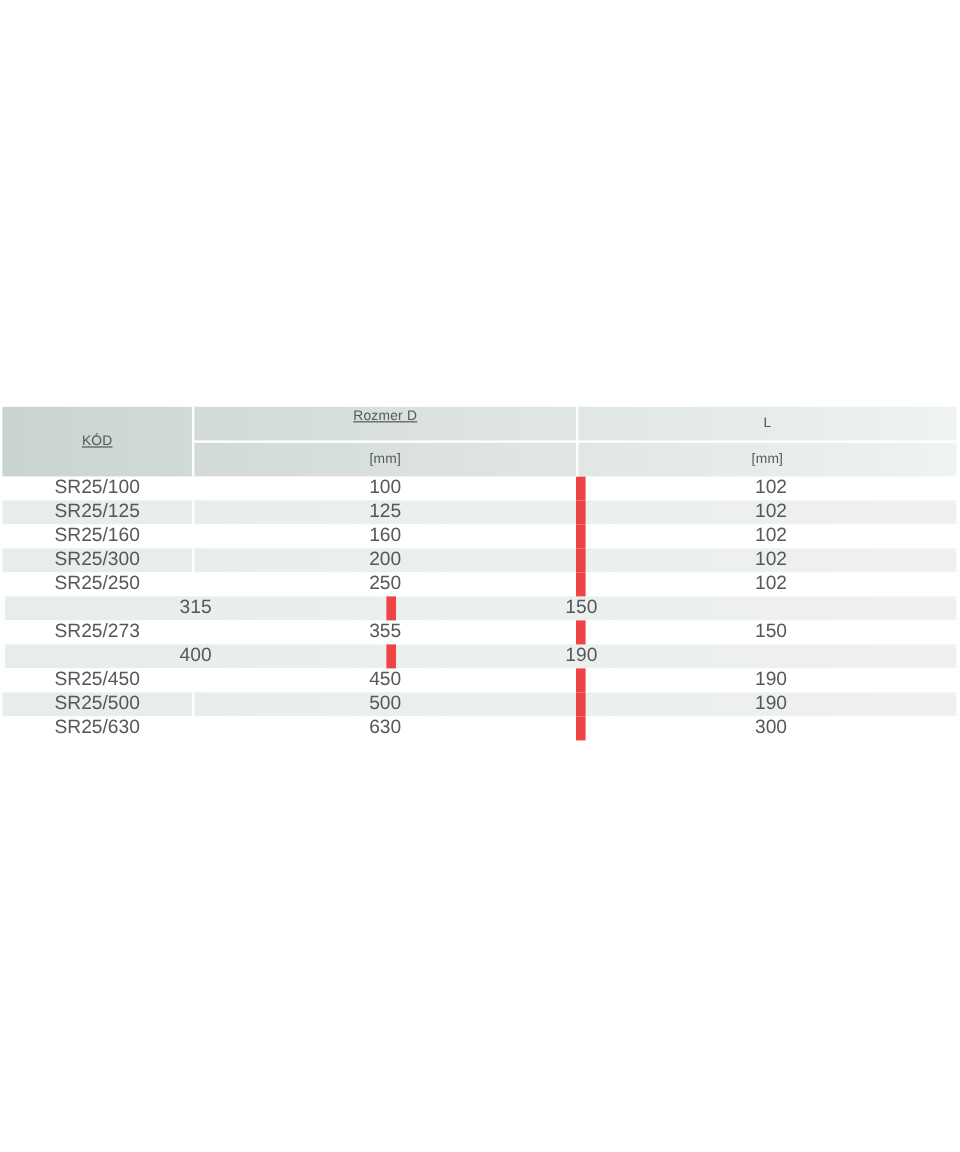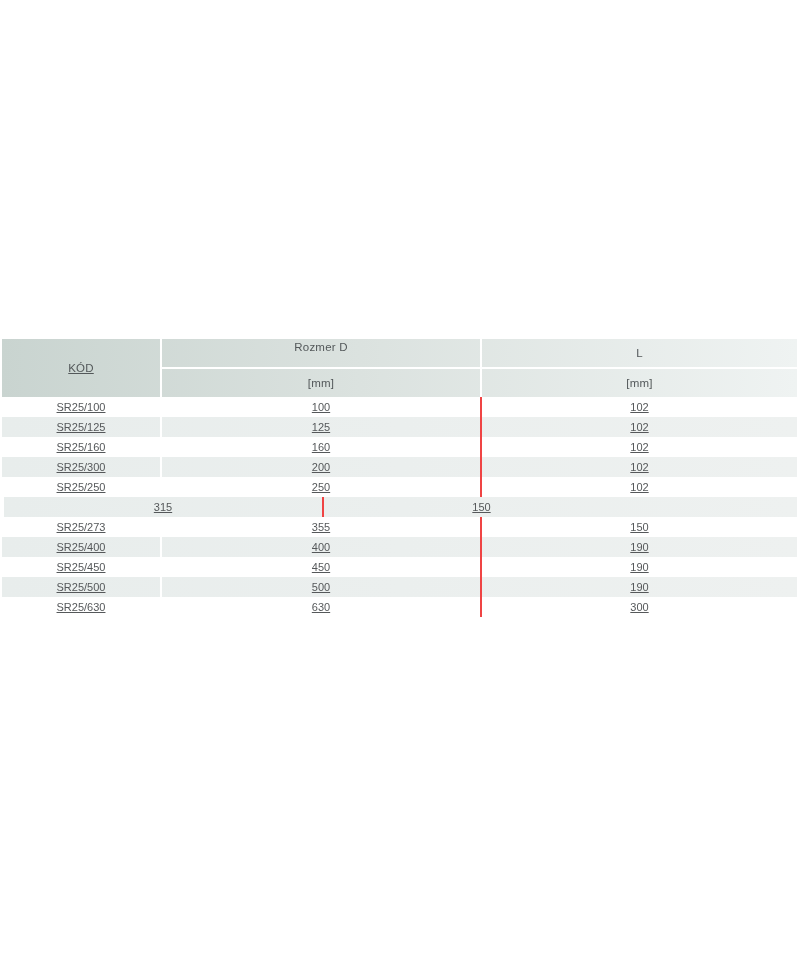--- a/index.html
+++ b/index.html
@@ -25,21 +25,21 @@
   .th {
     position: absolute;
     display: flex;
     align-items: center;
     justify-content: center;
     color: #53585a;
     font-size: 11.5px;
     letter-spacing: 0.2px;
   }
   .th-kod    { left: 0;     top: 0;    width: 158px; height: 58px; text-decoration: underline; }
-  .th-d      { left: 160px; top: 0;    width: 318px; height: 16px; }
+  .th-d      { left: 160px; top: 0;    width: 318px; height: 16px; text-decoration: underline; }
   .th-d-unit { left: 160px; top: 30px; width: 318px; height: 28px; }
   .th-l      { left: 480px; top: 0;    width: 315px; height: 28px; }
   .th-l-unit { left: 480px; top: 30px; width: 315px; height: 28px; }
   .vsep {
     position: absolute;
     top: 0;
     width: 2px;
     height: 58px;
     background: #ffffff;
   }
@@ -60,26 +60,25 @@
     background: #ffffff;
   }
   .tr:nth-child(even) {
     background: linear-gradient(90deg, #e8edec 0%, #eef1f0 100%);
   }
   .td {
     display: flex;
     align-items: center;
     justify-content: center;
     color: #55585a;
-    font-size: 11px;
-    text-decoration: underline;
+    font-size: 16px;
   }
   .td-kod { width: 158px; }
   .td-d   { width: 320px; border-left: 2px solid #ffffff; }
-  .td-l   { width: 317px; border-left: 2px solid #ef4444; }
+  .td-l   { width: 317px; border-left: 8px solid #ef4444; }
 </style>
 </head>
 <body>
 
 <div class="table-wrap">
 
   <div class="thead">
     <div class="th th-kod">KÓD</div>
     <div class="th th-d">Rozmer D</div>
     <div class="th th-d-unit">[mm]</div>
@@ -119,21 +118,20 @@
     <div class="tr">
       <div class="td td-d">315</div>
       <div class="td td-l">150</div>
     </div>
     <div class="tr">
       <div class="td td-kod">SR25/273</div>
       <div class="td td-d">355</div>
       <div class="td td-l">150</div>
     </div>
     <div class="tr">
-      <div class="td td-kod">SR25/400</div>
       <div class="td td-d">400</div>
       <div class="td td-l">190</div>
     </div>
     <div class="tr">
       <div class="td td-kod">SR25/450</div>
       <div class="td td-d">450</div>
       <div class="td td-l">190</div>
     </div>
     <div class="tr">
       <div class="td td-kod">SR25/500</div>

